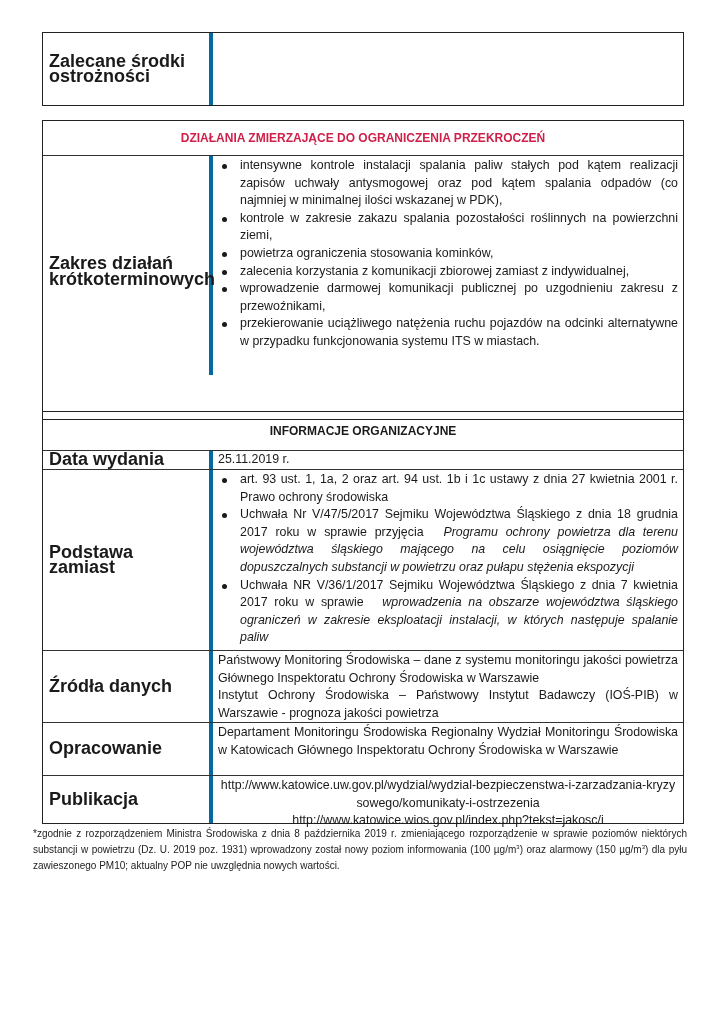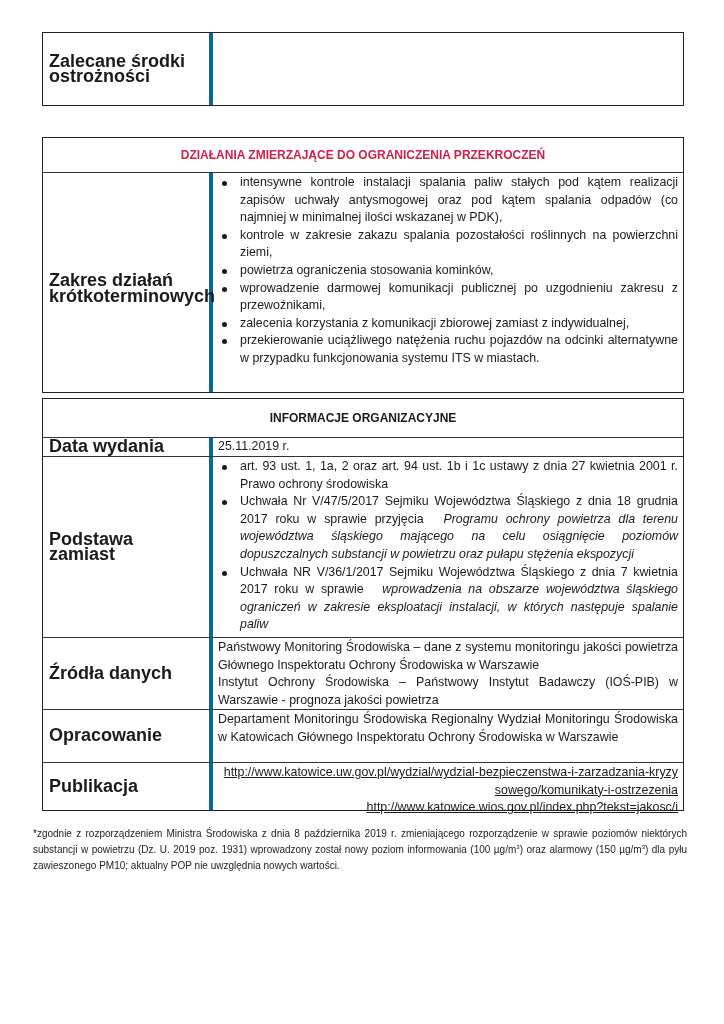--- a/index.html
+++ b/index.html
@@ -45,38 +45,38 @@
 </style>
 </head>
 <body>
 
 <div class="tbl" style="top:32px;height:74px;">
   <div class="row" style="height:100%;">
     <div class="lbl">Zalecane środki ostrożności</div>
   </div>
 </div>
 
-<div class="tbl" style="top:137px;height:256px;">
+<div class="tbl" style="top:120px;height:300px;">
   <div class="row hdr red" style="height:34px;">DZIAŁANIA ZMIERZAJĄCE DO OGRANICZENIA PRZEKROCZEŃ</div>
   <div class="row" style="height:220px;">
     <div class="lbl" style="padding-top:12px;">Zakres działań krótkoterminowych</div>
     <div class="val">
       <ul class="bul">
         <li><span class="dot"></span><span>intensywne kontrole instalacji spalania paliw stałych pod kątem realizacji zapisów uchwały antysmogowej oraz pod kątem spalania odpadów (co najmniej w minimalnej ilości wskazanej w PDK),</span></li>
         <li><span class="dot"></span><span>kontrole w zakresie zakazu spalania pozostałości roślinnych na powierzchni ziemi,</span></li>
         <li><span class="dot"></span><span>powietrza ograniczenia stosowania kominków,</span></li>
+        <li><span class="dot"></span><span>zalecenia korzystania z komunikacji zbiorowej zamiast z indywidualnej,</span></li>
         <li><span class="dot"></span><span>wprowadzenie darmowej komunikacji publicznej po uzgodnieniu zakresu z przewoźnikami,</span></li>
-        <li><span class="dot"></span><span>zalecenia korzystania z komunikacji zbiorowej zamiast z indywidualnej,</span></li>
         <li><span class="dot"></span><span>przekierowanie uciążliwego natężenia ruchu pojazdów na odcinki alternatywne w przypadku funkcjonowania systemu ITS w miastach.</span></li>
       </ul>
     </div>
   </div>
 </div>
 
-<div class="tbl" style="top:398px;height:413px;">
+<div class="tbl" style="top:411px;height:413px;">
   <div class="row hdr" style="height:38px;">INFORMACJE ORGANIZACYJNE</div>
   <div class="row" style="height:19px;">
     <div class="lbl">Data wydania</div>
     <div class="val" style="padding-top:0;line-height:17px;">25.11.2019 r.</div>
   </div>
   <div class="row" style="height:181px;">
     <div class="lbl">Podstawa zamiast</div>
     <div class="val">
       <ul class="bul">
         <li><span class="dot"></span><span>art. 93 ust. 1, 1a, 2 oraz art. 94 ust. 1b i 1c ustawy z dnia 27 kwietnia 2001 r. Prawo ochrony środowiska</span></li>
@@ -91,20 +91,20 @@
       <div>Państwowy Monitoring Środowiska – dane z systemu monitoringu jakości powietrza Głównego Inspektoratu Ochrony Środowiska w Warszawie</div>
       <div>Instytut Ochrony Środowiska – Państwowy Instytut Badawczy (IOŚ-PIB) w Warszawie - prognoza jakości powietrza</div>
     </div>
   </div>
   <div class="row" style="height:53px;">
     <div class="lbl">Opracowanie</div>
     <div class="val">Departament Monitoringu Środowiska Regionalny Wydział Monitoringu Środowiska w Katowicach Głównego Inspektoratu Ochrony Środowiska w Warszawie</div>
   </div>
   <div class="row" style="flex:1;height:48px;">
     <div class="lbl">Publikacja</div>
-    <div class="val" style="text-align:right;word-break:break-all;text-decoration:underline;">
+    <div class="val" style="text-align:center;word-break:break-all;">
       <div>http://www.katowice.uw.gov.pl/wydzial/wydzial-bezpieczenstwa-i-zarzadzania-kryzysowego/komunikaty-i-ostrzezenia</div>
       <div>http://www.katowice.wios.gov.pl/index.php?tekst=jakosc/i</div>
     </div>
   </div>
 </div>
 
 <div class="footnote"><span>*zgodnie z rozporządzeniem Ministra Środowiska z dnia 8 października 2019 r. zmieniającego rozporządzenie w sprawie poziomów niektórych substancji w powietrzu (Dz. U. 2019 poz. 1931) wprowadzony został nowy poziom informowania (100 µg/m</span><sup>3</sup><span>) oraz alarmowy (150 µg/m</span><sup>3</sup><span>) dla pyłu zawieszonego PM10; aktualny POP nie uwzględnia nowych wartości.</span></div>
 
 </body></html>

